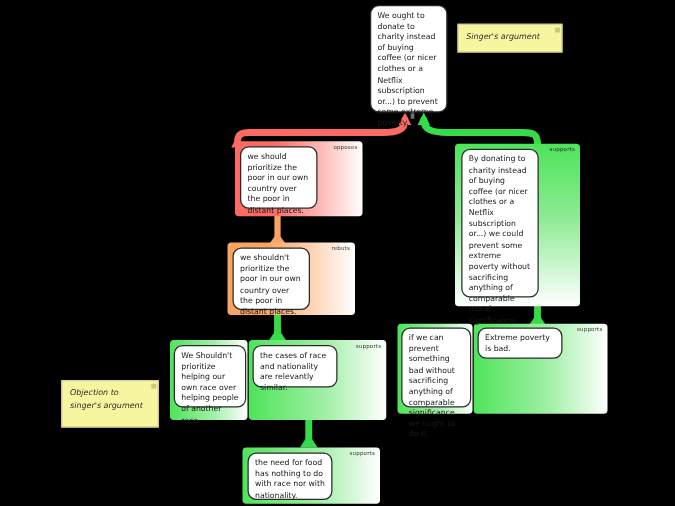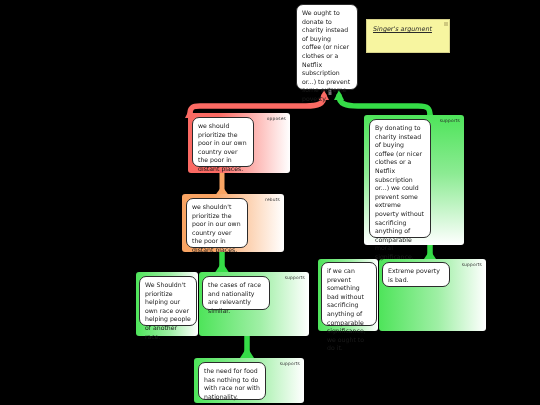--- a/index.html
+++ b/index.html
@@ -100,21 +100,21 @@
     <polygon points="247,347 240,358 254,358" fill="#35dc47"></polygon>
 
     <path d="M430 244 L430 256" stroke="#35dc47" stroke-width="5.5" fill="none" stroke-linecap="round"></path>
     <polygon points="430,250 422,262 438,262" fill="#35dc47"></polygon>
   </svg>
 
   <div class="card" style="left:296px;top:4px;width:62px;height:86px;">
     <span>We ought to donate to charity instead of buying coffee (or nicer clothes or a Netflix subscription or...) to prevent some extreme poverty.</span>
   </div>
 
-  <div class="note" style="left:366px;top:19px;width:84px;height:34px;text-decoration:underline;">
+  <div class="note" style="left:366px;top:19px;width:84px;height:23px;">
     <span class="fold"></span>
     <span>Singer's argument</span>
   </div>
 
   <div class="panel red" style="left:188px;top:113px;width:102px;height:60px;">
     <span class="reltag">opposes</span>
   </div>
   <div class="card" style="left:192px;top:117px;width:62px;height:50px;">
     <span>we should prioritize the poor in our own country over the poor in distant places.</span>
   </div>
@@ -138,20 +138,24 @@
     <span>We Shouldn't prioritize helping our own race over helping people of another race.</span>
   </div>
 
   <div class="panel greenh" style="left:199px;top:272px;width:110px;height:64px;">
     <span class="reltag">supports</span>
   </div>
   <div class="card" style="left:202px;top:276px;width:68px;height:34px;">
     <span>the cases of race and nationality are relevantly similar.</span>
   </div>
 
+  <div class="note" style="left:49px;top:304px;width:78px;height:38px;">
+    <span class="fold"></span>
+    <span>Objection to singer's argument</span>
+  </div>
 
   <div class="panel greenh" style="left:194px;top:358px;width:110px;height:45px;">
     <span class="reltag">supports</span>
   </div>
   <div class="card" style="left:198px;top:362px;width:68px;height:38px;">
     <span>the need for food has nothing to do with race nor with nationality.</span>
   </div>
 
   <div class="panel greenh" style="left:318px;top:259px;width:60px;height:72px;"></div>
   <div class="card" style="left:321px;top:262px;width:56px;height:64px;">

